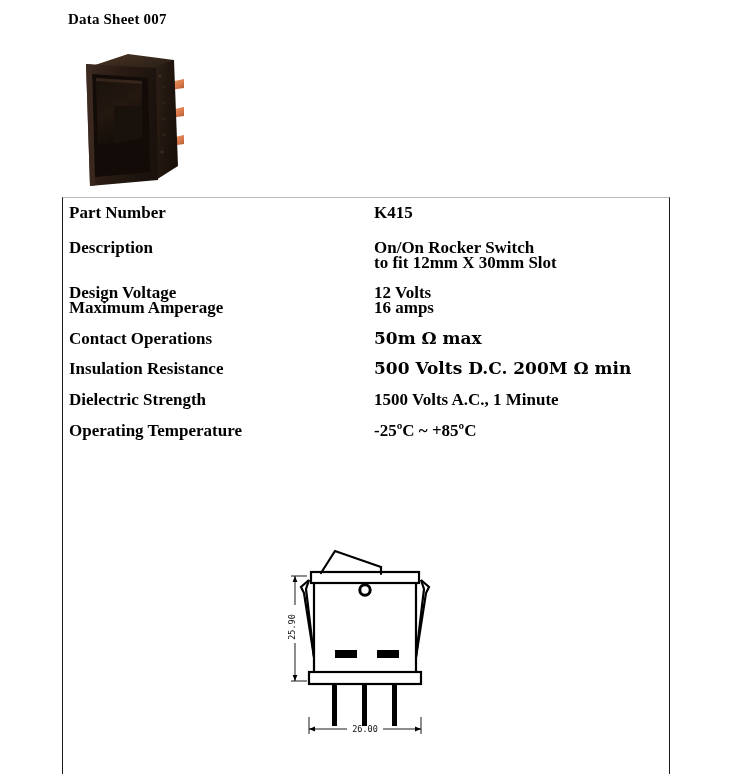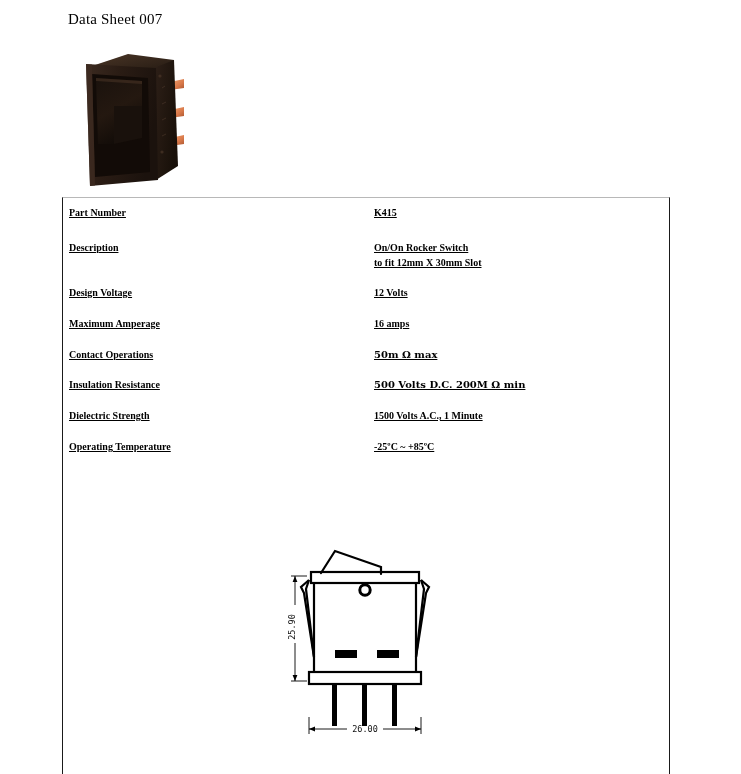--- a/index.html
+++ b/index.html
@@ -15,21 +15,21 @@
     font-family: "Liberation Serif", "DejaVu Serif", serif;
     color: #000000;
   }
 
   
   .page-title {
     position: absolute;
     left: 68px;
     top: 11px;
     font-size: 15px;
-    font-weight: normal;
+    font-weight: bold;
     letter-spacing: 0.2px;
   }
 
   
   .product-photo {
     position: absolute;
     left: 78px;
     top: 48px;
     width: 128px;
     height: 140px;
@@ -54,34 +54,33 @@
     left: 6px;
     top: 7px;
     width: 596px;
   }
   .spec-row {
     display: flex;
     align-items: flex-start;
   }
   .spec-label,
   .spec-value {
-    font-size: 10px;
+    font-size: 17px;
     font-weight: bold;
     line-height: 15px;
     white-space: pre-line;
-    text-decoration: underline;
   }
   .spec-label { width: 305px; flex: 0 0 305px; }
   .spec-value { flex: 1 1 auto; }
 
   
   .r0 { margin-top: 0px; }
   .r1 { margin-top: 20px; }
   .r2 { margin-top: 15px; }
-  .r3 { margin-top: 16px; }
+  .r3 { }
   .r4 { margin-top: 16px; }
   .r5 { margin-top: 15px; }
   .r6 { margin-top: 16px; }
   .r7 { margin-top: 16px; }
   .r8 { margin-top: 16px; }
   .omega { font-family: "DejaVu Serif", "Liberation Serif", serif; }
 
   
   .tech-drawing {
     position: absolute;

